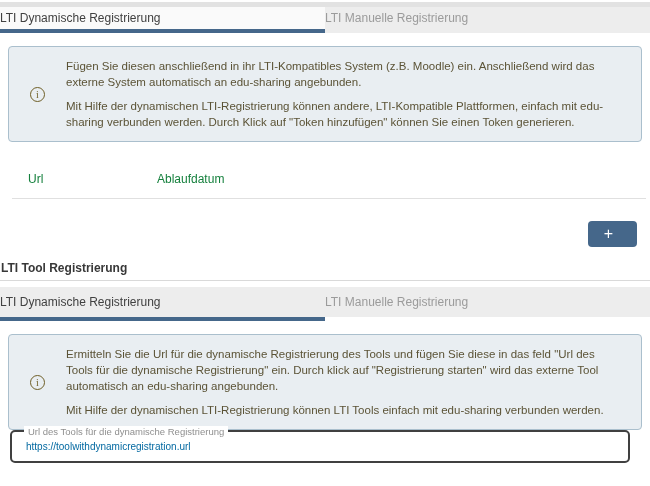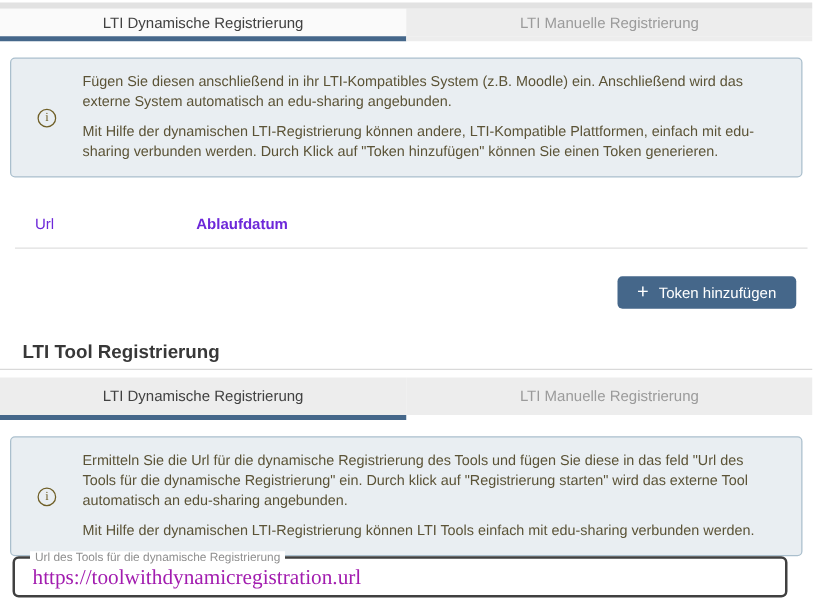--- a/index.html
+++ b/index.html
@@ -2,21 +2,21 @@
 <html><head>
 <meta charset="utf-8">
 <style>
   * { margin:0; padding:0; box-sizing:border-box; }
   html,body { width:650px; height:486px; background:#fff; overflow:hidden;
     font-family:"Liberation Sans","DejaVu Sans",sans-serif; }
 
   
   .top-strip { height:5px; background:#e2e2e2; margin-top:2px; }
   .tabbar { display:flex; width:100%; }
-  .tab { width:50%; text-align:center; font-size:12px; cursor:pointer; }
+  .tab { width:50%; text-align:left; font-size:12px; cursor:pointer; }
   .tabbar-1 .tab { height:22px; line-height:22px; }
   .tabbar-1 .tab.active { background:#fafafa; color:#414141; }
   .tabbar-1 .tab.inactive { background:#ededed; color:#9b9b9b; }
   .tabbar-2 .tab { height:30px; line-height:30px; background:#ededed; }
   .tabbar-2 .tab.active { color:#414141; }
   .tabbar-2 .tab.inactive { color:#9b9b9b; }
   .ink-bar-row { display:flex; width:100%; height:4px; }
   .ink-bar { width:50%; height:4px; background:#45678a; }
   .ink-bar-rest { width:50%; height:4px; background:transparent; }
   .tabbar-1 + .ink-bar-row .ink-bar-rest { background:#ededed; }
@@ -25,47 +25,47 @@
   .info-box { margin:13px 8px 0 8px; background:#e9eef2; border:1px solid #aabfcd;
     border-radius:4px; display:flex; align-items:center; padding:11px 18px 11px 0; }
   .info-icon-col { width:57px; display:flex; justify-content:center; flex:0 0 57px; }
   .info-icon { width:15px; height:15px; border:1.5px solid #6e5e26; border-radius:50%;
     color:#6e5e26; font-size:10px; line-height:13px; text-align:center;
     font-family:"Liberation Serif","DejaVu Serif",serif; font-style:normal; }
   .info-text { font-size:11.5px; line-height:16px; color:#5b5336; }
   .info-text p + p { margin-top:8px; }
 
   
-  .table-header { display:flex; margin-top:30px; font-size:12px; color:#6d28d9; }
+  .table-header { display:flex; margin-top:30px; font-size:12px; color:#15803d; }
   .th-url { width:157px; padding-left:28px; }
-  .th-ablauf { width:208px;font-weight:bold; }
+  .th-ablauf { width:208px; }
   .th-id { flex:1; }
   .table-divider { border-bottom:1px solid #e0e0e0; margin:12px 4px 0 12px; }
 
   
   .btn-row { display:flex; justify-content:flex-end; }
   .btn { background:#45678a; color:#fff; border:none; border-radius:4px;
     font-size:12px; font-family:inherit; cursor:pointer; display:flex;
     align-items:center; height:26px; padding:0 16px; }
   .btn .plus { font-size:16px; font-weight:400; margin-right:8px; line-height:1; }
   .btn-row-1 { margin:22px 13px 0 0; }
 
   
-  .section-heading { margin-top:26px; font-size:15px; font-weight:600; color:#383838;
-    padding-left:18px; }
+  .section-heading { margin-top:14px; font-size:12px; font-weight:600; color:#383838;
+    padding-left:1px; }
   .section-rule { border-bottom:1px solid #d9d9d9; margin-top:5px; }
   .tabbar-2-wrap { margin-top:6px; }
 
   
   .field-wrap { position:relative; margin:0 20px 0 10px; height:33px;
     border:2px solid #404040; border-radius:5px; background:#fff; }
   .field-label { position:absolute; top:-6px; left:12px; background:#fff;
     padding:0 4px; font-size:9.5px; color:#8f8f8f; white-space:nowrap; }
   .field-input { width:100%; height:100%; border:none; outline:none; background:transparent;
-    font-size:17px; color:#a21caf; padding:0 14px; font-family:Liberation Serif, serif; }
+    font-size:10px; color:#0369a1; padding:0 14px; font-family:Liberation Sans, sans-serif; }
 </style>
 </head>
 <body>
 
 <div>
 
   <div class="top-strip"></div>
 
   <div class="tabbar tabbar-1">
     <div class="tab active">LTI Dynamische Registrierung</div>
@@ -88,21 +88,20 @@
 
   <div class="table-header">
     <div class="th-url">Url</div>
     <div class="th-ablauf">Ablaufdatum</div>
   </div>
   <div class="table-divider"></div>
 
   <div class="btn-row btn-row-1">
     <button class="btn">
       <span class="plus">+</span>
-      <span>Token hinzufügen</span>
     </button>
   </div>
 </div>
 
 <div>
 
   <div class="section-heading">LTI Tool Registrierung</div>
   <div class="section-rule"></div>
 
   <div class="tabbar-2-wrap">

